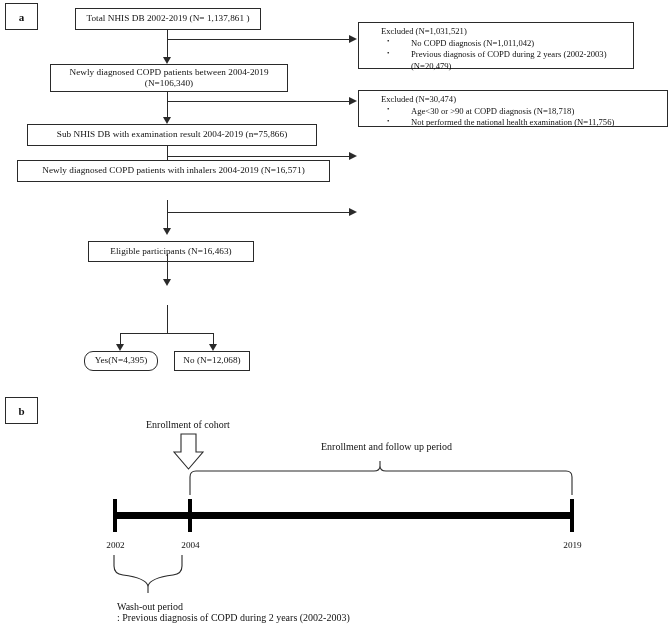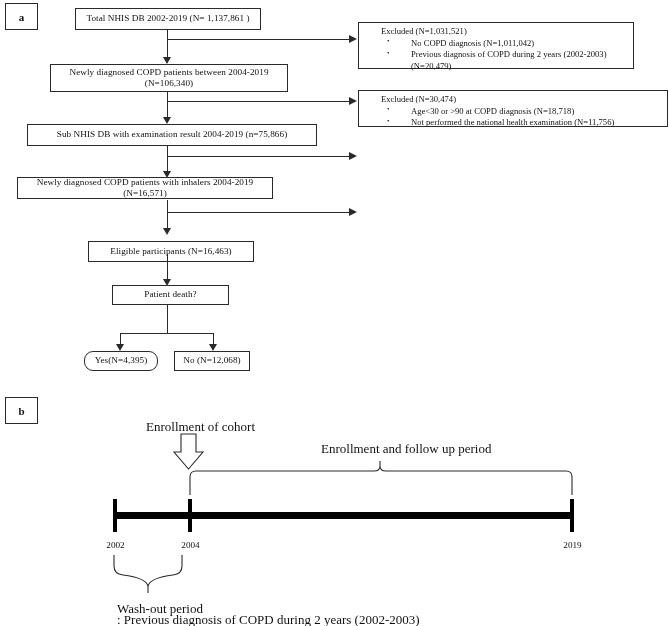--- a/index.html
+++ b/index.html
@@ -116,21 +116,21 @@
     width: 4px;
   }
   .tl-label {
     position: absolute;
     font-size: 9.2px;
     text-align: center;
     white-space: nowrap;
   }
   .free-text {
     position: absolute;
-    font-size: 13px;
+    font-size: 10px;
     white-space: nowrap;
     line-height: 1.4;
   }
   svg.overlay {
     position: absolute;
     left: 0;
     top: 0;
     width: 669px;
     height: 626px;
     pointer-events: none;
@@ -161,33 +161,32 @@
   <div class="hline" style="left:167px; top:101px; width:182px;"></div>
   <div class="arrow-right" style="left:349px; top:97px;"></div>
 
   <div class="box" style="left:27px; top:124px; width:290px; height:22px;">Sub NHIS DB with examination result 2004-2019 (n=75,866)</div>
 
   <div class="vline" style="left:167px; top:146px; height:26px;"></div>
   <div class="arrow-down" style="left:163px; top:171px;"></div>
   <div class="hline" style="left:167px; top:156px; width:182px;"></div>
   <div class="arrow-right" style="left:349px; top:152px;"></div>
 
-  <div class="box" style="left:17px; top:177px; width:256px; height:22px;">Newly diagnosed COPD patients with inhalers 2004-2019 (N=16,571)</div>
+  <div class="box" style="left:17px; top:160px; width:313px; height:22px;">Newly diagnosed COPD patients with inhalers 2004-2019 (N=16,571)</div>
 
   <div class="vline" style="left:167px; top:200px; height:31px;"></div>
   <div class="arrow-down" style="left:163px; top:228px;"></div>
   <div class="hline" style="left:167px; top:212px; width:182px;"></div>
   <div class="arrow-right" style="left:349px; top:208px;"></div>
 
   <div class="box" style="left:88px; top:241px; width:166px; height:21px;">Eligible participants (N=16,463)</div>
 
   <div class="vline" style="left:167px; top:254px; height:27px;"></div>
   <div class="arrow-down" style="left:163px; top:279px;"></div>
 
-  <div class="box" style="left:112px; top:285px; width:117px; height:20px;">Patient death?</div>
 
   <div class="vline" style="left:167px; top:305px; height:28px;"></div>
   <div class="hline" style="left:120px; top:333px; width:94px;"></div>
   <div class="vline" style="left:120px; top:333px; height:13px;"></div>
   <div class="arrow-down" style="left:116px; top:344px;"></div>
   <div class="vline" style="left:213px; top:333px; height:13px;"></div>
   <div class="arrow-down" style="left:209px; top:344px;"></div>
 
   <div class="box" style="left:84px; top:351px; width:74px; height:20px;border-radius:9px;">Yes(N=4,395)</div>
   <div class="box" style="left:174px; top:351px; width:76px; height:20px;">No (N=12,068)</div>

